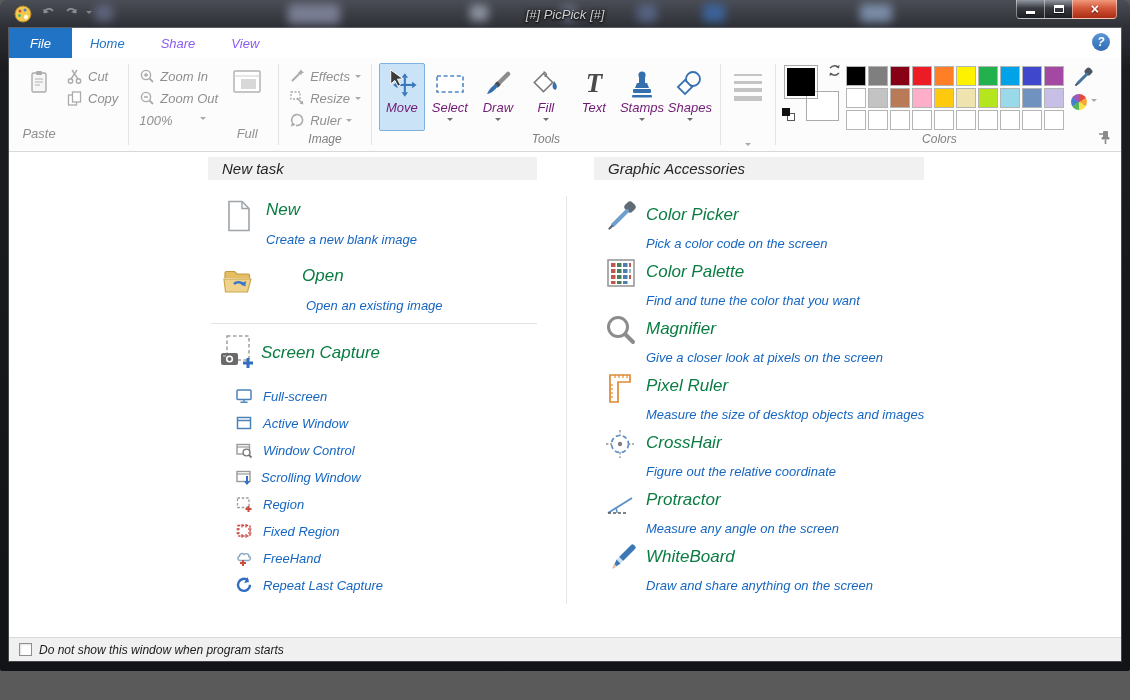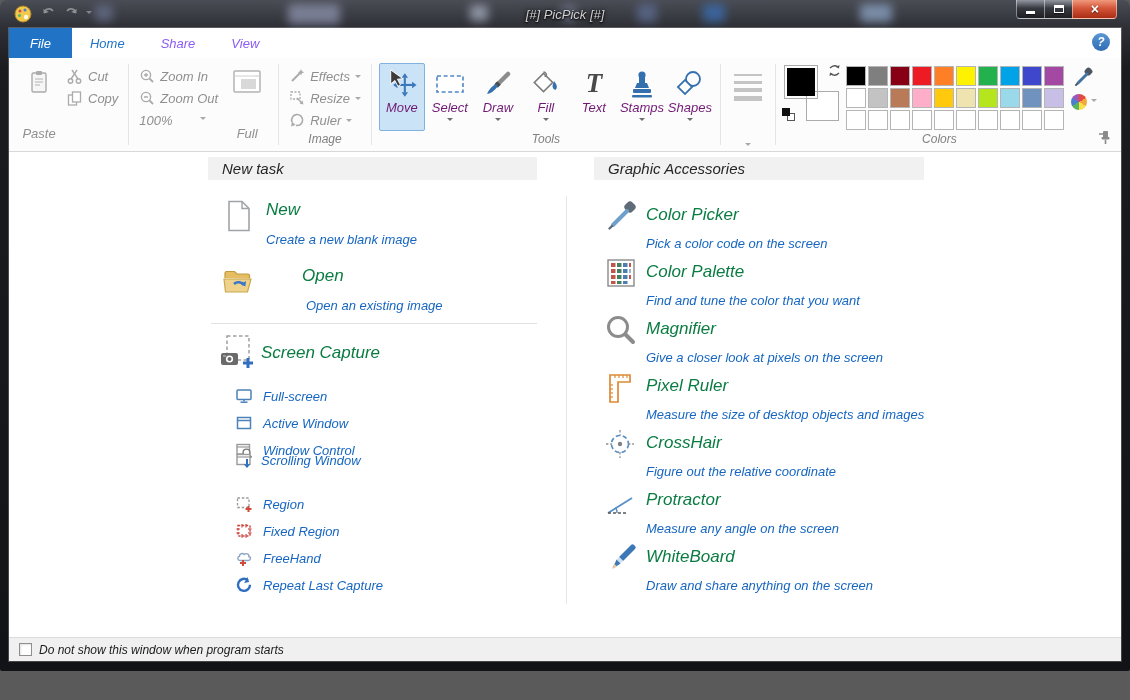--- a/index.html
+++ b/index.html
@@ -493,21 +493,21 @@
       </div>
       <div class="cap-row" style="left:226px;top:288px;">
         <svg width="18" height="18" viewBox="0 0 18 18">
           <rect x="2" y="3.5" width="12.5" height="9.5" fill="#fff" stroke="#9a9a9a" stroke-width="1.4"></rect>
           <line x1="2" y1="6" x2="14.5" y2="6" stroke="#9a9a9a" stroke-width="1.2"></line>
           <circle cx="11.5" cy="11.5" r="3.4" fill="#fff" stroke="#777" stroke-width="1.4"></circle>
           <line x1="14" y1="14" x2="16.5" y2="16.5" stroke="#777" stroke-width="1.8"></line>
         </svg>
         <span class="lbl">Window Control</span>
       </div>
-      <div class="cap-row" style="left:226px;top:298px;gap:8px;">
+      <div class="cap-row" style="left:226px;top:315px;gap:8px;">
         <svg width="18" height="18" viewBox="0 0 18 18">
           <rect x="2" y="3.5" width="13" height="10" fill="#fff" stroke="#9a9a9a" stroke-width="1.4"></rect>
           <line x1="2" y1="6" x2="15" y2="6" stroke="#9a9a9a" stroke-width="1.2"></line>
           <line x1="12" y1="8" x2="12" y2="13.5" stroke="#2f6ec0" stroke-width="2"></line>
           <path d="M12,17 l-3.2,-3.8 h6.4 Z" fill="#2f6ec0"></path>
         </svg>
         <span class="lbl">Scrolling Window</span>
       </div>
       <div class="cap-row" style="left:226px;top:342px;">
         <svg width="18" height="18" viewBox="0 0 18 18">

